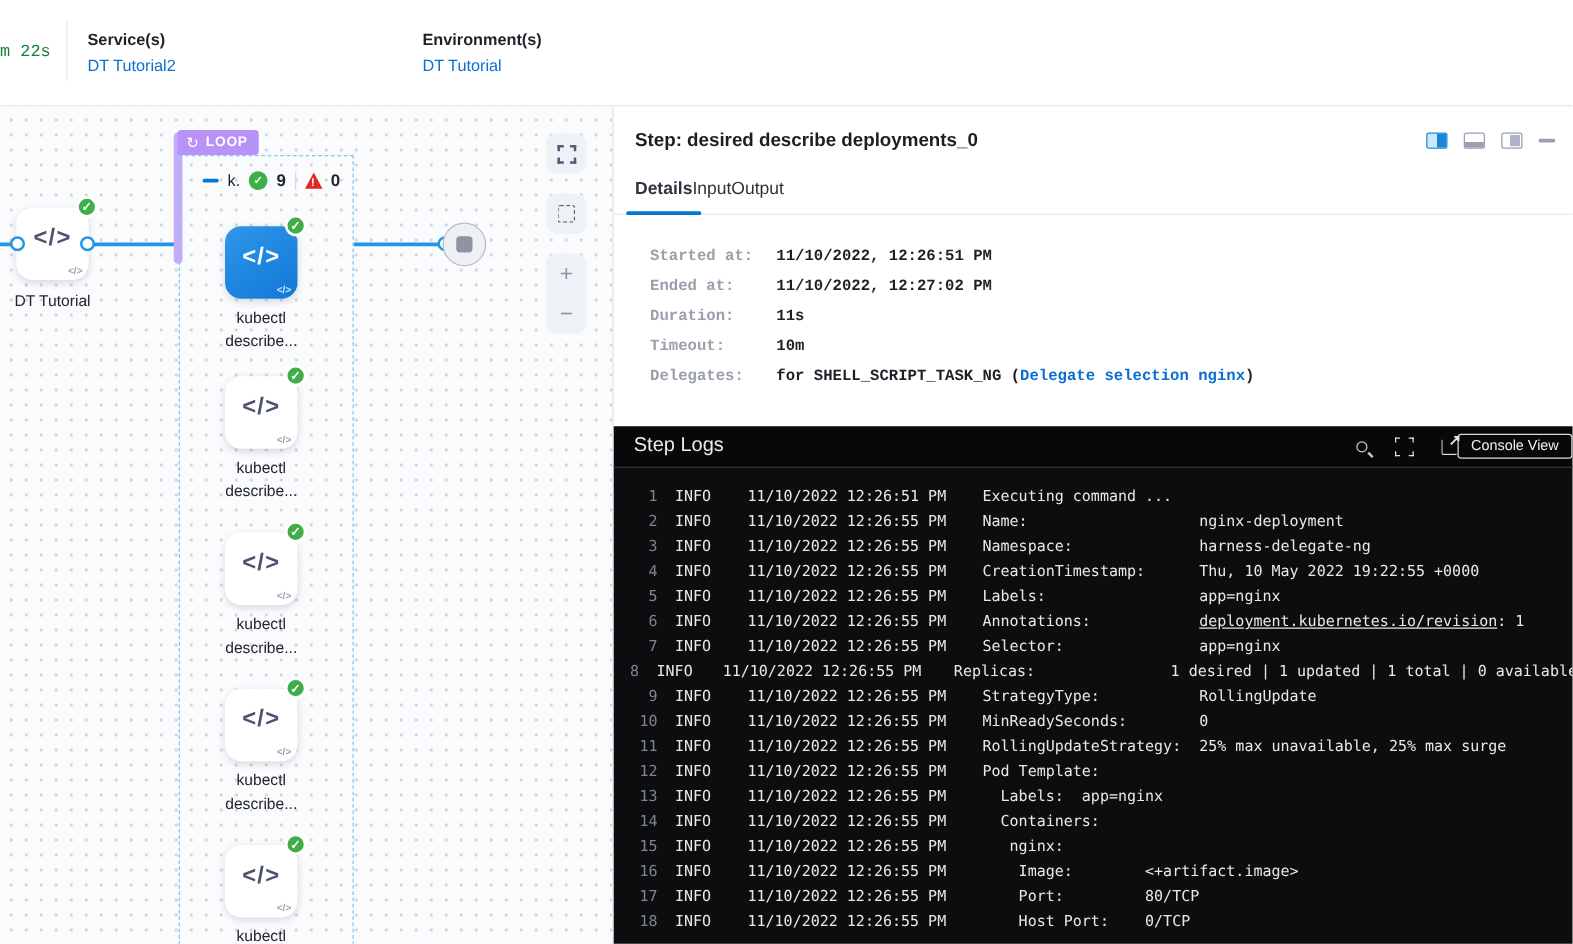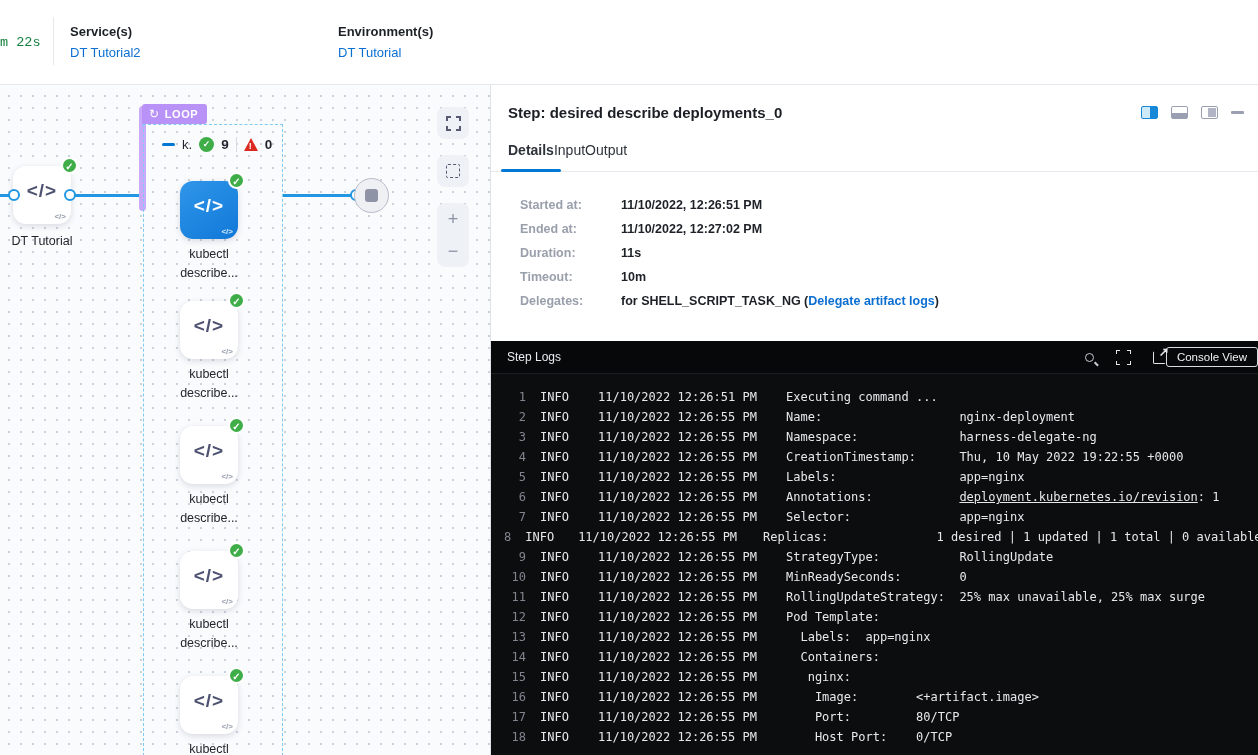--- a/index.html
+++ b/index.html
@@ -89,32 +89,32 @@
   .vi-right { position:relative; border:1.5px solid #9aa0b2; background:#fff; }
   .vi-right::after { content:""; position:absolute; top:1px; bottom:1px; right:1px; width:55%;
     background:#b0b4c4; }
   .vi-min { width:13px; height:2.5px; background:#9aa0b2; border-radius:1px; align-self:center;
     cursor:pointer; }
   .tabs { display:flex; padding-left:17px; margin-top:21px; border-bottom:1px solid #e7e9ee; }
   .tab { position:relative; padding-bottom:13px; font-size:14px; color:#2e323a; cursor:pointer; }
   .tab.active { font-weight:700; }
   .tab.active::after { content:""; position:absolute; left:-7px; right:-7px; bottom:-1px;
     height:3px; background:#0278d5; border-radius:2px; }
-  .details { padding:26px 16px 0 29px; }
+  .details { padding:26px 16px 0 29px;font-family:Liberation Mono, monospace; }
   .drow { display:flex; margin-bottom:10px; font-size:12.5px; }
   .dlab { width:101px; font-weight:600; color:#99a0ac; }
   .dval { font-weight:700; color:#1d2127; }
   .dlink { color:#0b6fd2; cursor:pointer; font-weight:700; }
 
   
   .steplogs { position:absolute; left:0; top:256px; right:0; bottom:0; display:flex;
     flex-direction:column; }
   .loghead { height:33px; background:#070809; display:flex; align-items:center;
     padding:0 10px 0 16px; overflow:hidden; border-bottom:1px solid #1d2023; }
-  .logtitle { font-size:12px; color:#e9ebee; flex:1; }
+  .logtitle { font-size:16px; color:#e9ebee; flex:1; }
   .lh-ic { margin-left:22px; cursor:pointer; position:relative; }
   .search-ic { width:9px; height:9px; border:1.6px solid #c8cbd0; border-radius:50%; }
   .search-ic::after { content:""; position:absolute; left:8px; top:9px; width:5px; height:1.6px;
     background:#c8cbd0; transform:rotate(45deg); }
   .fs-ic { width:15px; height:15px; }
   .fs-ic i { position:absolute; width:4px; height:4px; border:1.6px solid #e3e5e8; }
   .fs-ic i:nth-child(1){left:0;top:0;border-right:none;border-bottom:none;}
   .fs-ic i:nth-child(2){right:0;top:0;border-left:none;border-bottom:none;}
   .fs-ic i:nth-child(3){left:0;bottom:0;border-right:none;border-top:none;}
   .fs-ic i:nth-child(4){right:0;bottom:0;border-left:none;border-top:none;}
@@ -276,21 +276,21 @@
       <div class="drow">
         <div class="dlab">Duration:</div>
         <div class="dval">11s</div>
       </div>
       <div class="drow">
         <div class="dlab">Timeout:</div>
         <div class="dval">10m</div>
       </div>
       <div class="drow">
         <div class="dlab">Delegates:</div>
-        <div class="dval">for SHELL_SCRIPT_TASK_NG (<span class="dlink">Delegate artifact logs</span><span>)</span></div>
+        <div class="dval">for SHELL_SCRIPT_TASK_NG (<span class="dlink">Delegate selection nginx</span><span>)</span></div>
       </div>
     </div>
 
   <div class="steplogs">
     <div class="loghead">
       <span class="logtitle">Step Logs</span>
       <span class="lh-ic search-ic"></span>
       <span class="lh-ic fs-ic">
           <i></i>
           <i></i>

